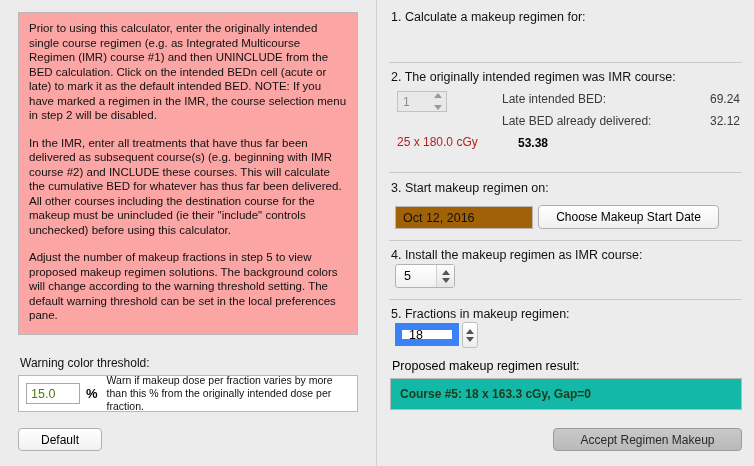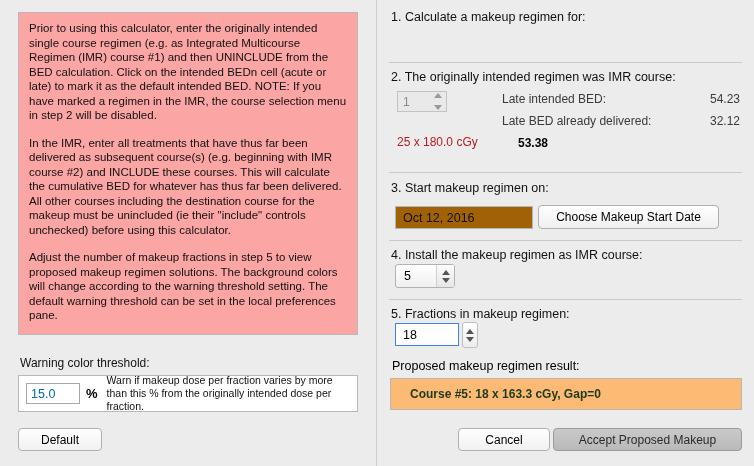--- a/index.html
+++ b/index.html
@@ -72,21 +72,21 @@
   .warn-input {
     width: 54px;
     height: 21px;
     margin-left: 7px;
     border: 1px solid #a8a8a8;
     background: #fff;
     box-sizing: border-box;
     font-family: "Liberation Sans", sans-serif;
     font-size: 12.5px;
     padding: 0 4px;
-    color: #0369a1;
+    color: #4d7c0f;
   }
   .pct-sign {
     margin-left: 6px;
     font-size: 13px;
     font-weight: bold;
   }
   .warn-text {
     margin-left: 9px;
     font-size: 10.5px;
     line-height: 13px;
@@ -306,21 +306,21 @@
     gap: 3px;
   }
   
   .frac-field {
     position: absolute;
     left: 18px;
     top: 323px;
     width: 64px;
     height: 23px;
     background: #fff;
-    border: 1px solid #3b82f6;
+    border: 7px solid #3b82f6;
     box-sizing: border-box;
     font-size: 12.5px;
     display: flex;
     align-items: center;
     padding-left: 7px;
   }
   .frac-stepper {
     position: absolute;
     left: 85px;
     top: 322px;
@@ -341,26 +341,26 @@
     left: 392px;
     top: 359px;
     font-size: 12.5px;
   }
   .result-box {
     position: absolute;
     left: 390px;
     top: 378px;
     width: 352px;
     height: 32px;
-    background: #fdba74;
+    background: #14b8a6;
     border: 1px solid #b8b8b8;
     box-sizing: border-box;
     display: flex;
     align-items: center;
-    padding-left: 19px;
+    padding-left: 9px;
     font-size: 12px;
     font-weight: bold;
     color: #1d3a1d;
   }
   
   .cancel-btn {
     position: absolute;
     left: 458px;
     top: 428px;
     width: 92px;
@@ -426,21 +426,21 @@
         <span>1</span>
         <span class="stepper-arrows">
           <span class="arr-up"></span>
           <span class="arr-dn"></span>
         </span>
       </div>
       <div class="cgy-text">25 x 180.0 cGy</div>
       <div class="bed-table">
         <div class="bed-row">
           <span>Late intended BED:</span>
-          <span class="bed-val">54.23</span>
+          <span class="bed-val">69.24</span>
         </div>
         <div class="bed-row">
           <span>Late BED already delivered:</span>
           <span class="bed-val">32.12</span>
         </div>
         <div class="bed-row bold">
           <span class="bed-val">53.38</span>
         </div>
       </div>
     </div>
@@ -471,16 +471,15 @@
       <span class="arr-up dark"></span>
       <span class="arr-dn dark"></span>
     </div>
   </div>
 
   <div class="result-label">Proposed makeup regimen result:</div>
   <div class="result-box">
     <span>Course #5: 18 x 163.3 cGy, Gap=0</span>
   </div>
 
-  <button class="cancel-btn">Cancel</button>
-  <button class="accept-btn">Accept Proposed Makeup</button>
+  <button class="accept-btn">Accept Regimen Makeup</button>
 
 </div>
 
 </body></html>

